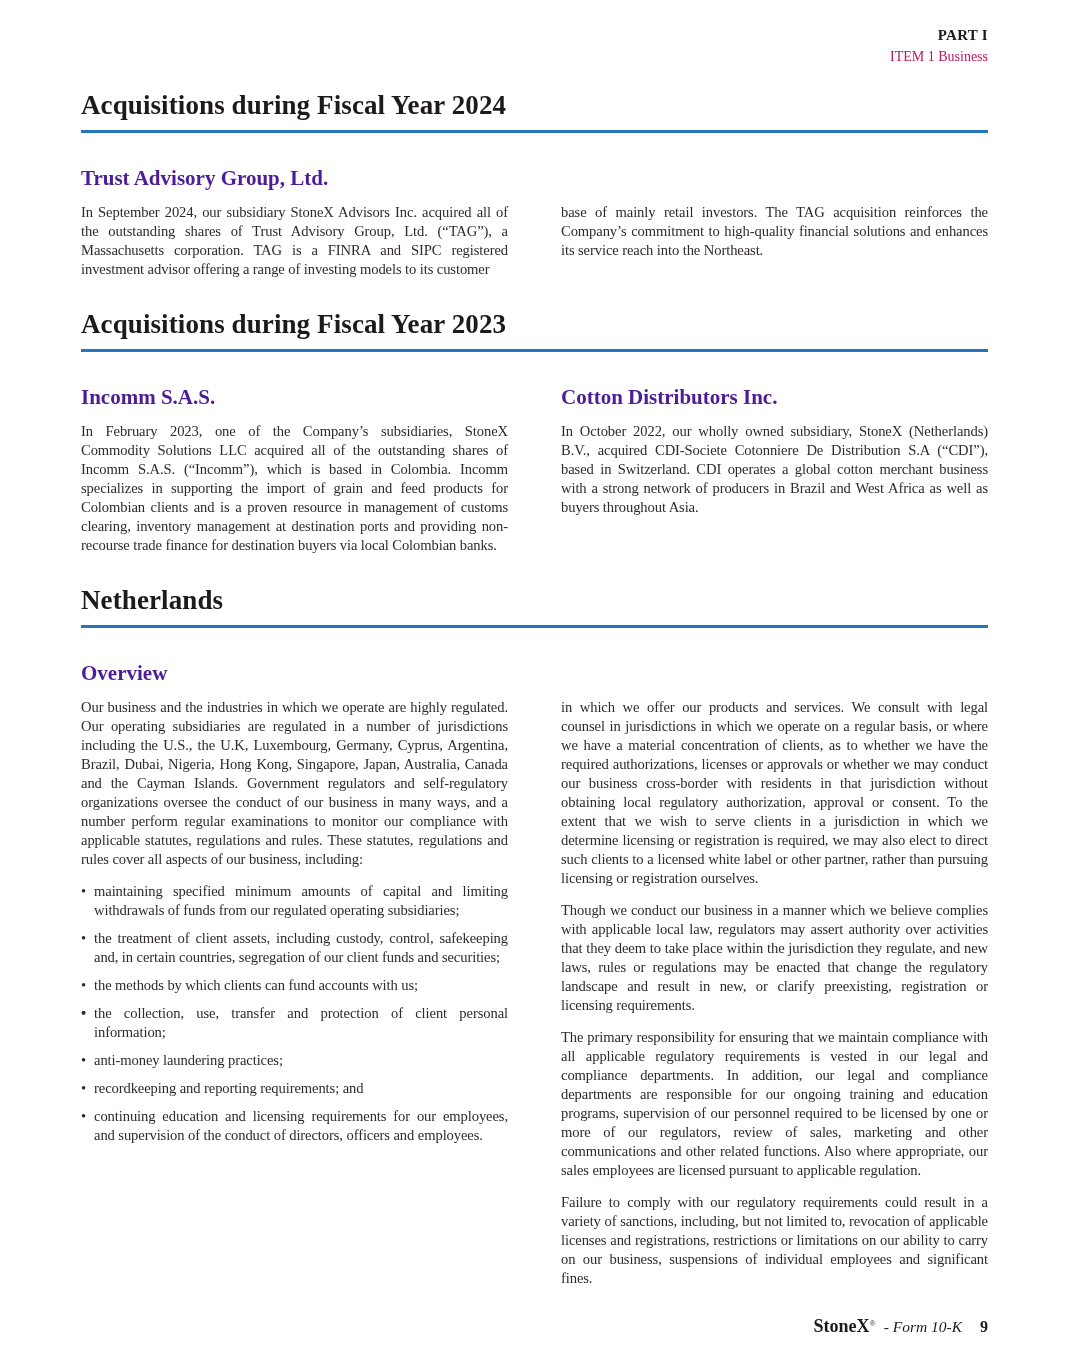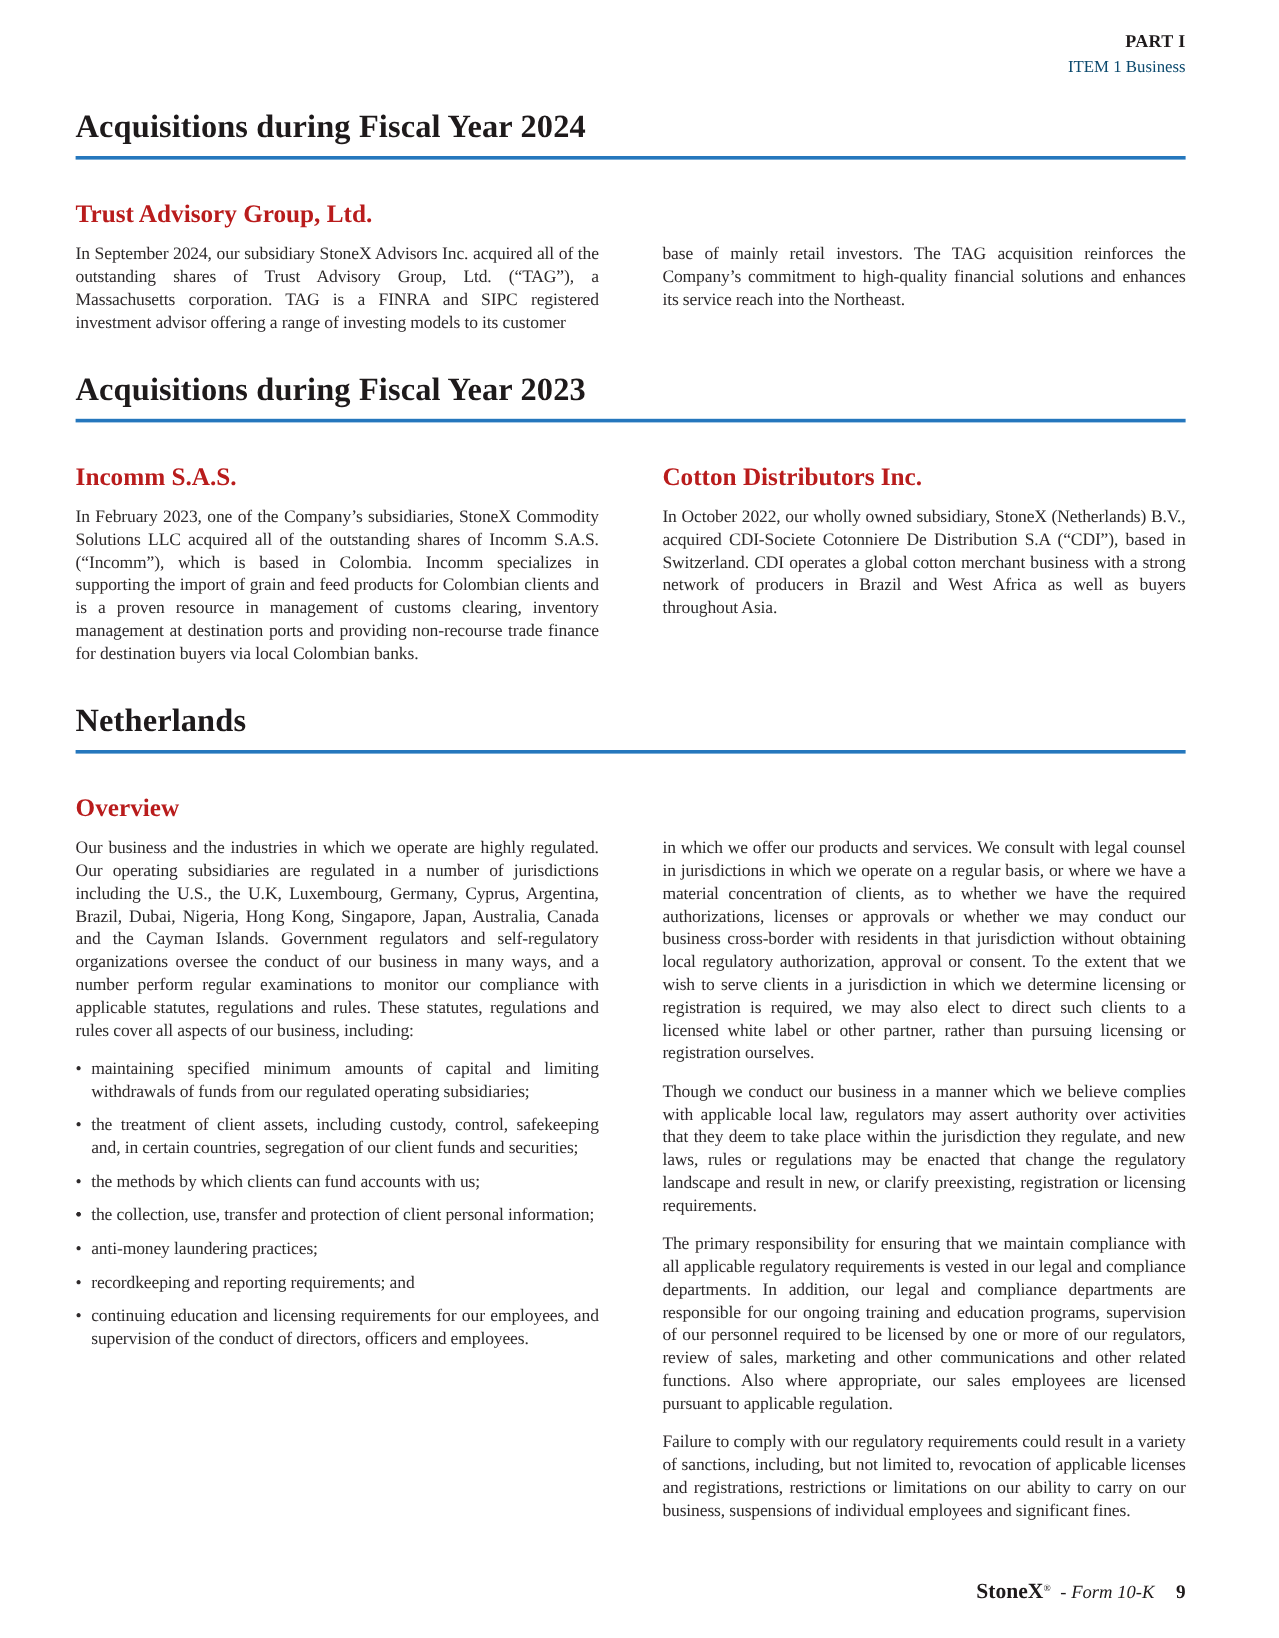--- a/index.html
+++ b/index.html
@@ -1,35 +1,35 @@
 <!DOCTYPE html>
 <html><head>
 <meta charset="utf-8">
 <style>
   html,body{margin:0;padding:0;background:#ffffff;}
   body{width:1066px;height:1365px;position:relative;
        font-family:"Liberation Serif","DejaVu Serif",serif;color:#2e2a2b;}
   .page{position:relative;box-sizing:border-box;width:1066px;height:1365px;
-        padding:28px 78px 0 63px;overflow:hidden;}
+        padding:28px 78px 0 81px;overflow:hidden;}
 
   
   .doc-header{text-align:right;line-height:1;}
   .doc-header .part{font-size:15px;font-weight:bold;color:#1e1a1b;letter-spacing:.3px;}
-  .doc-header .item{font-size:14px;margin-top:7px;color:#0c4a6e;}
+  .doc-header .item{font-size:14px;margin-top:7px;color:#be185d;}
 
   
   h1.section-heading{font-size:27px;font-weight:bold;color:#1e1a1b;margin:0;
         padding-bottom:9px;border-bottom:3px solid #2577bd;letter-spacing:.1px;}
   h1.mt-first{margin-top:26px;}
   h1.mt-next{margin-top:30px;}
 
   .subsection{margin-top:33px;}
   .twocol{display:grid;grid-template-columns:1fr 1fr;column-gap:53px;}
 
-  h3.sub-heading{font-size:21px;font-weight:bold;color:#b91c1c;margin:0 0 12px 0;}
+  h3.sub-heading{font-size:21px;font-weight:bold;color:#4c1d95;margin:0 0 12px 0;}
 
   p.body-text{font-size:14.6px;line-height:19px;letter-spacing:-0.1px;
         text-align:justify;margin:0 0 13px 0;}
   p.last{margin-bottom:0;}
 
   ul.bullet-list{list-style:none;margin:2px 0 13px 0;padding:0;}
   ul.bullet-list li{position:relative;padding-left:13px;margin-bottom:9px;
         font-size:14.6px;line-height:19px;letter-spacing:-0.1px;text-align:justify;}
   ul.bullet-list li .bullet-glyph{position:absolute;left:0;top:0;}
 

